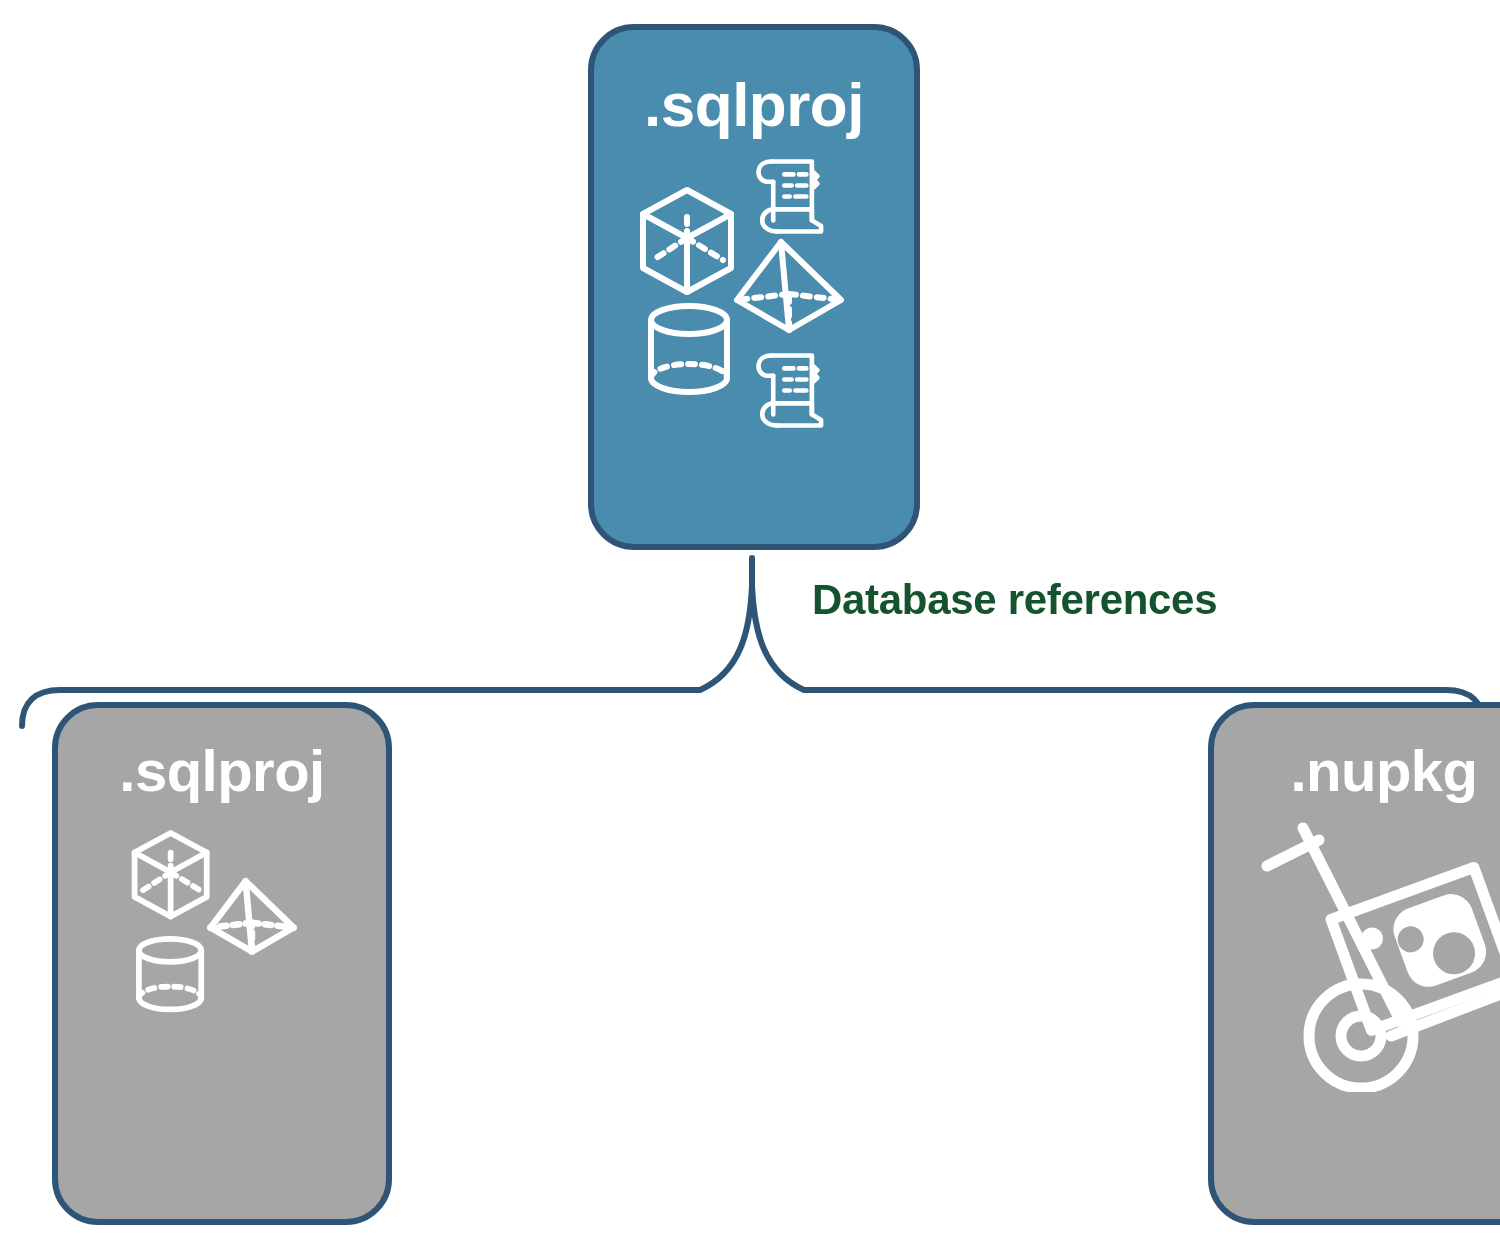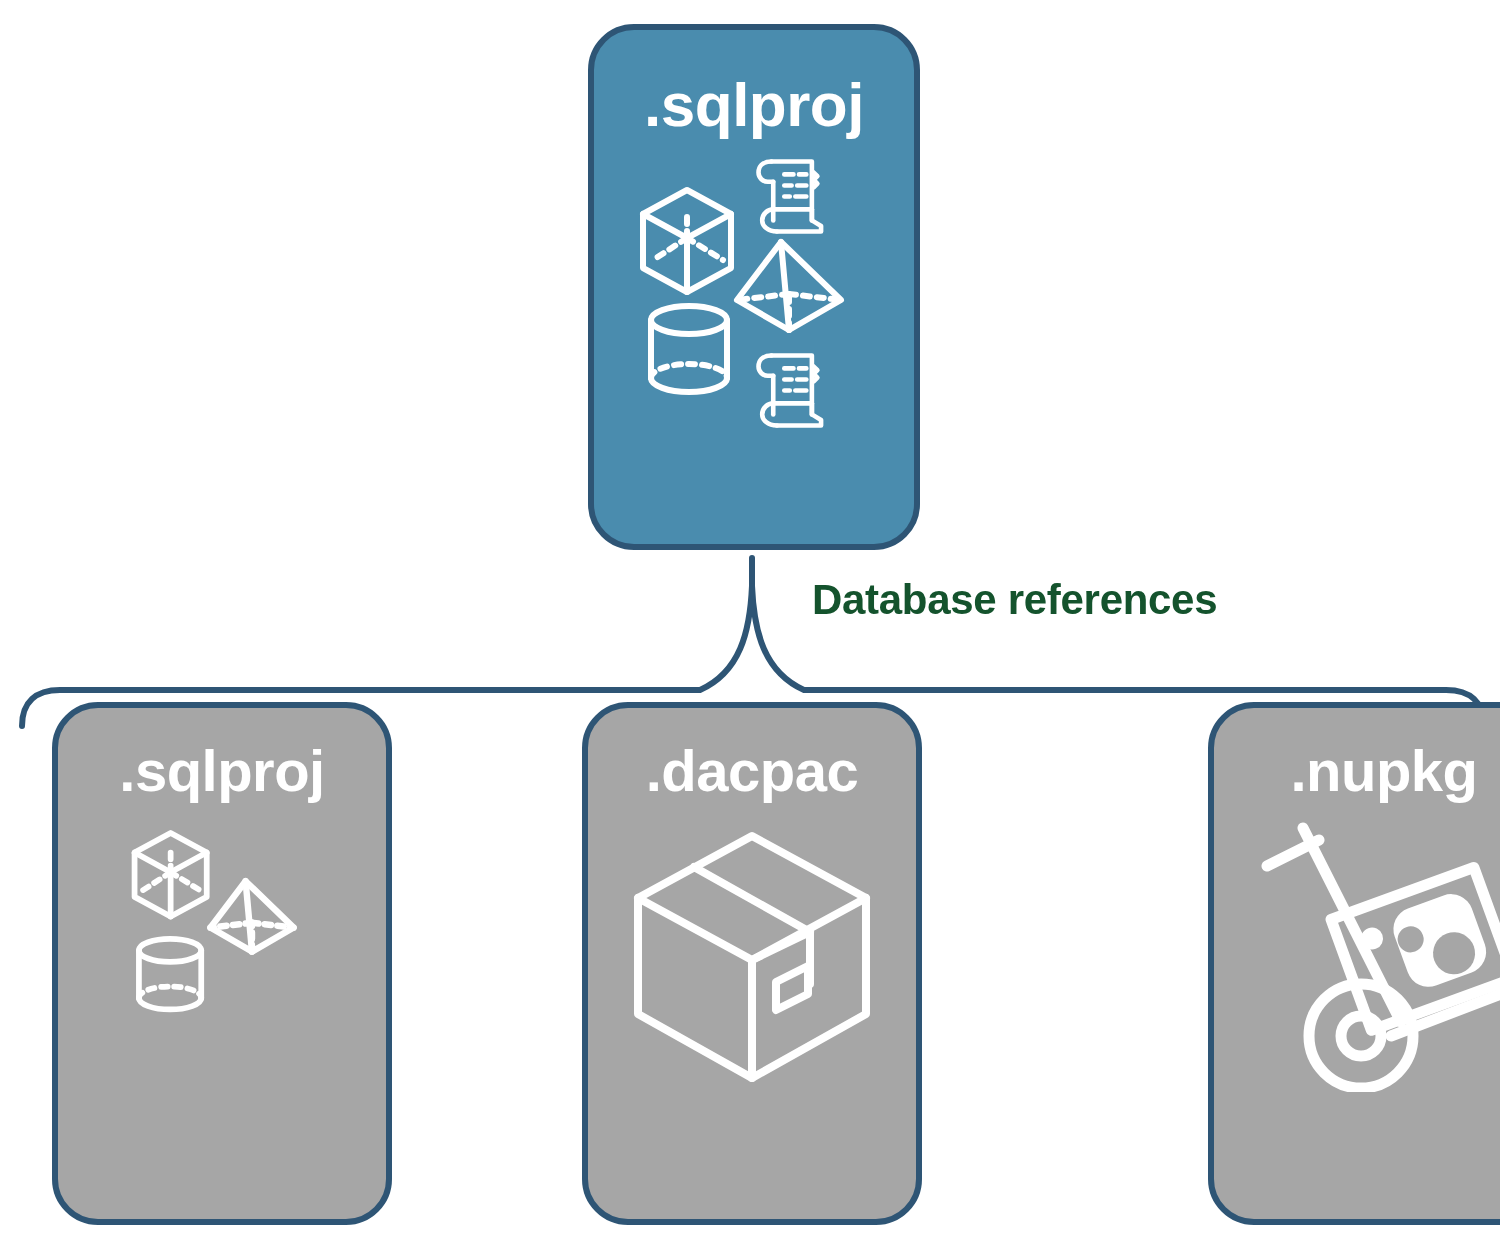--- a/index.html
+++ b/index.html
@@ -172,40 +172,20 @@
           <ellipse cx="44" cy="20" rx="38" ry="14"></ellipse>
           <path d="M6 20 L6 78"></path>
           <path d="M82 20 L82 78"></path>
           <path d="M6 78 A38 14 0 0 0 82 78"></path>
           <path d="M6 78 A38 14 0 0 1 82 78" stroke-dasharray="8 8"></path>
         </g>
       </svg>
     </div>
   </div>
 
-  <div class="card secondary" id="card-dacpac">
-    <div class="card-title">.dacpac</div>
-    <div class="card-art">
-      <svg width="256" height="270" viewBox="0 0 256 270">
-        <g fill="none" stroke="#ffffff" stroke-width="8" stroke-linecap="round" stroke-linejoin="round">
-
-          <path d="M128 14 L242 76 L242 192 L128 256 L14 192 L14 76 Z"></path>
-
-          <path d="M14 76 L128 138 L242 76"></path>
-
-          <path d="M128 138 L128 256"></path>
-
-          <path d="M70 45 L186 110"></path>
-          <path d="M128 138 L186 110 L186 162"></path>
-
-          <path d="M152 160 L184 144 L184 172 L152 188 Z"></path>
-        </g>
-      </svg>
-    </div>
-  </div>
 
   <div class="card secondary" id="card-nupkg">
     <div class="card-title">.nupkg</div>
     <div class="card-art">
       <svg width="266" height="270" viewBox="0 0 266 270">
 
         <g fill="none" stroke="#ffffff" stroke-width="11" stroke-linecap="round" stroke-linejoin="round">
 
           <path d="M16 44 L68 18"></path>
 

